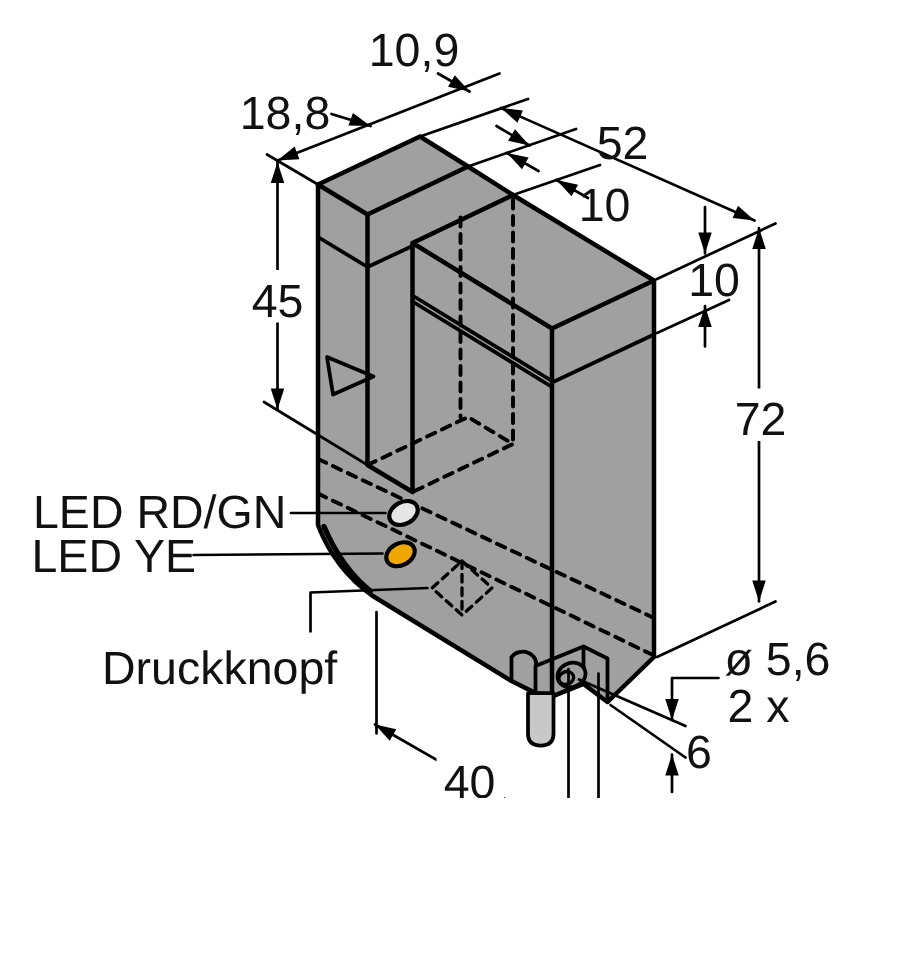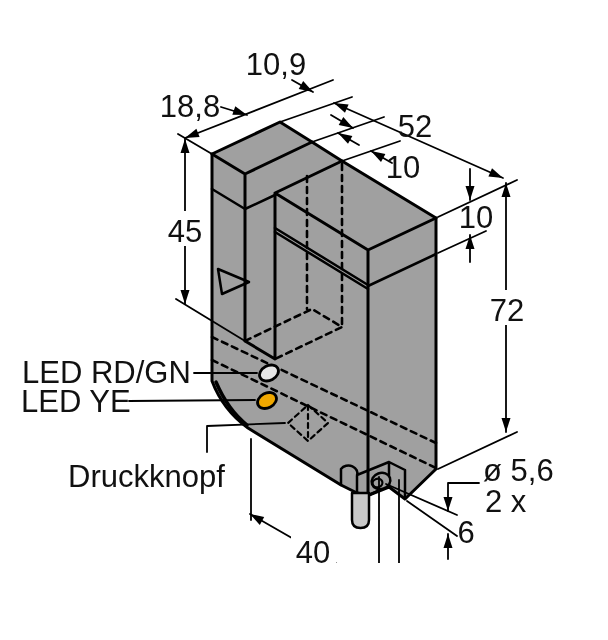--- a/index.html
+++ b/index.html
@@ -1,16 +1,16 @@
 <!DOCTYPE html>
 <html><head>
 <meta charset="utf-8">
 <style>
   html,body{margin:0;padding:0;background:#fff;}
-  .stage{width:608px;height:532px;position:relative;font-family:"Liberation Sans",sans-serif;margin-top:31px;}
+  .stage{width:608px;height:532px;position:relative;font-family:"Liberation Sans",sans-serif;}
   svg{display:block;}
   text{font-family:"Liberation Sans","DejaVu Sans",sans-serif;font-size:31px;}
 </style>
 </head>
 <body>
 
 <div class="stage">
 <svg width="608" height="640" viewBox="0 0 608 640">
 
   <rect x="0" y="0" width="608" height="640" fill="#ffffff"></rect>

